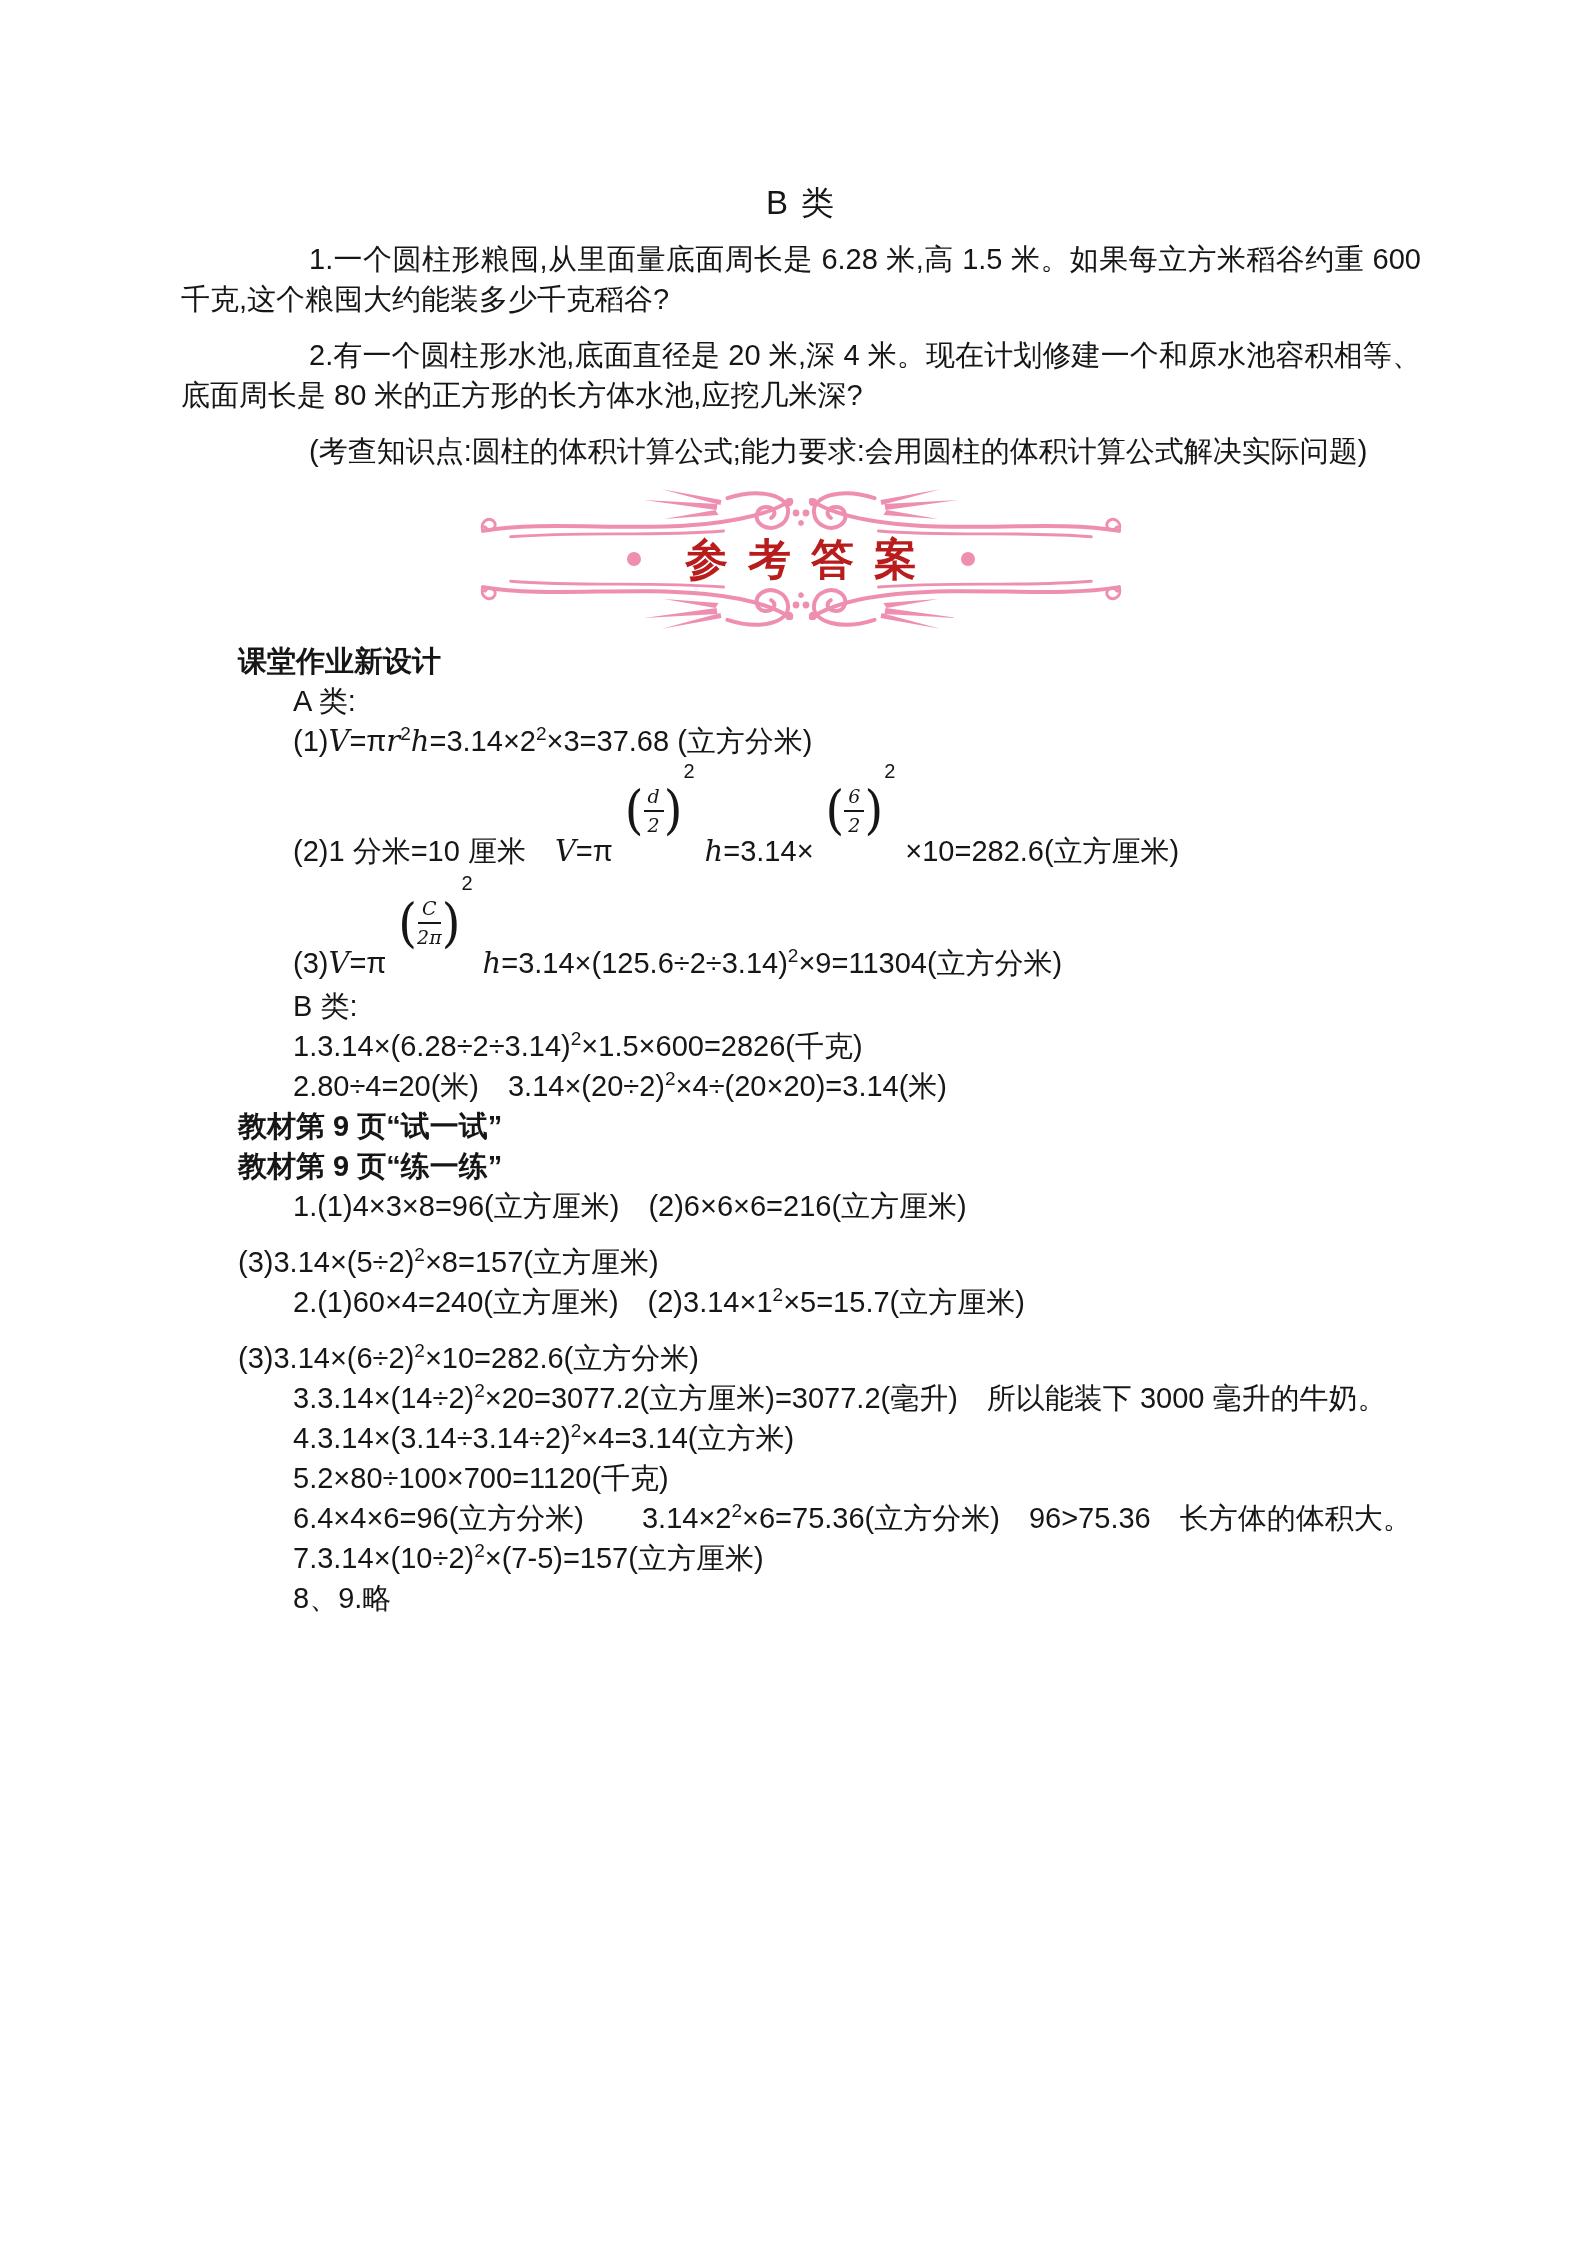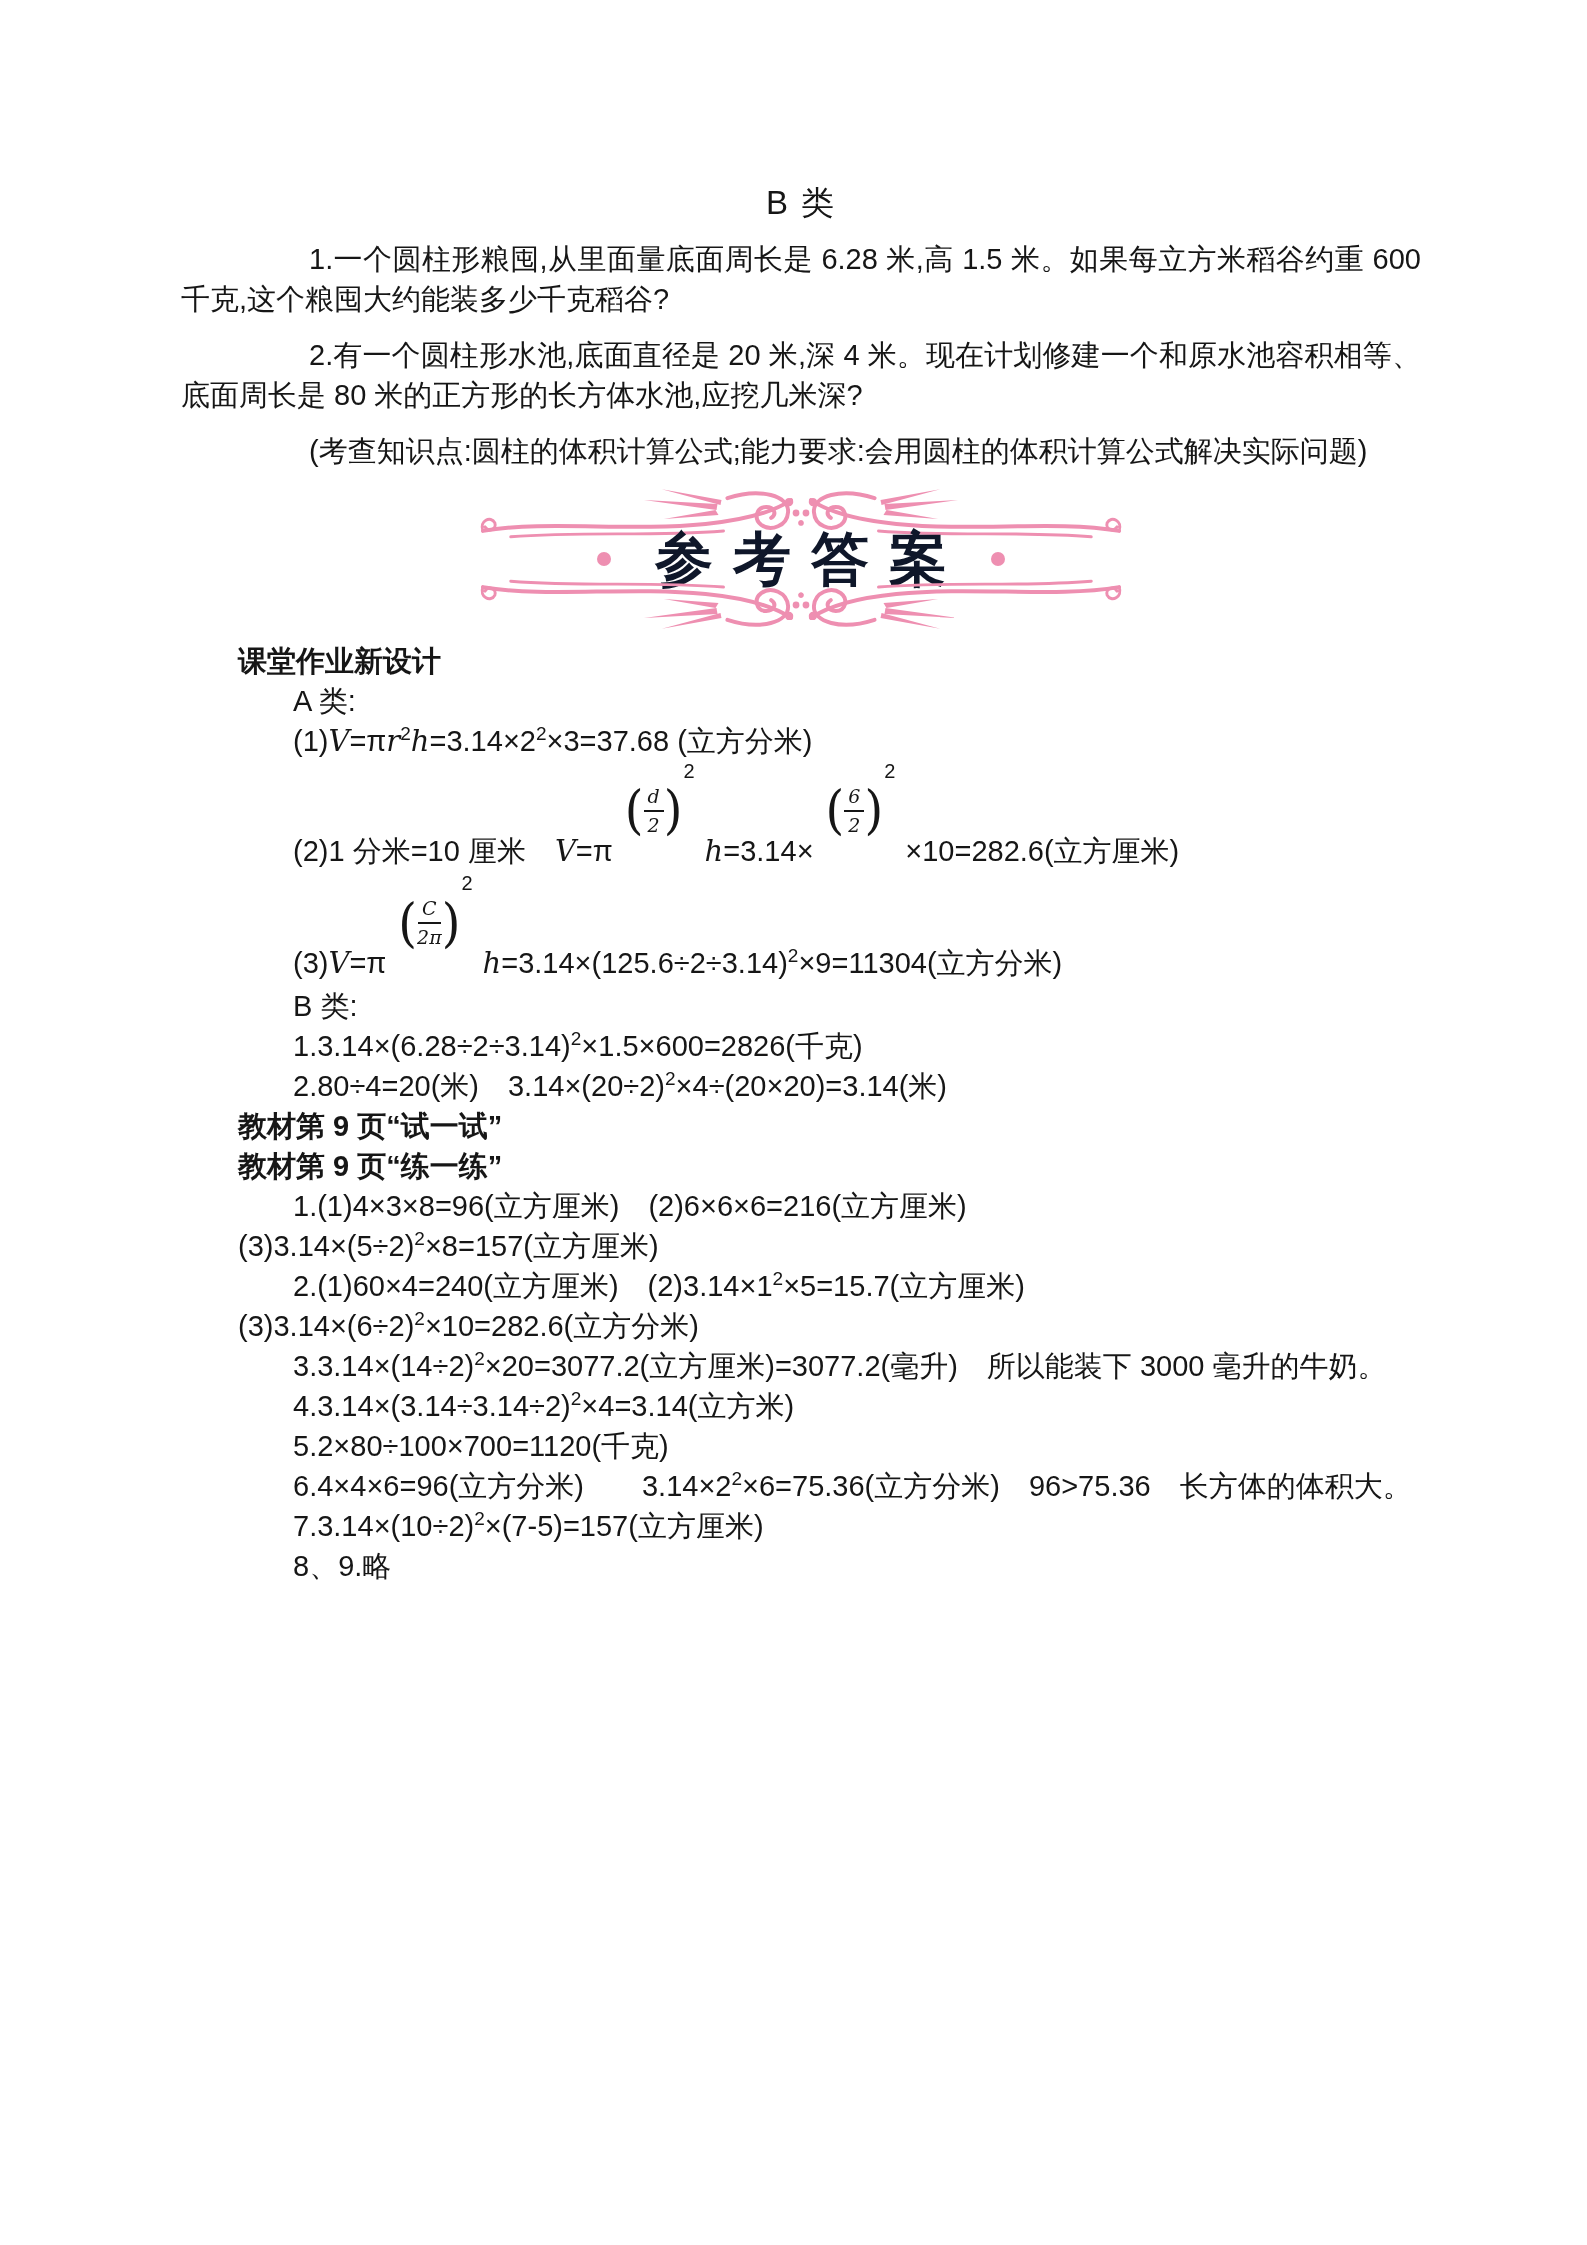--- a/index.html
+++ b/index.html
@@ -25,21 +25,21 @@
   
   .para{
     margin:16px;
     line-height:40px;
     text-indent:128px;
     text-align:justify;
   }
   
   .line{line-height:40px;white-space:pre-wrap;}
   .l-h{font-weight:700;margin-left:73px;}   
-  .l-x{margin-left:73px;}                    
+  .l-x{margin-left:73px;margin-top:16px;}                    
   .l-i{margin-left:128px;}                   
   .l-t{margin-left:128px;padding-top:58px;line-height:44px;} 
 
   sup{font-size:19px;line-height:0;vertical-align:11px;}
   .mv{font-family:"DejaVu Serif",serif;font-style:italic;}
 
   
   .mfrac{
     display:inline-flex;align-items:center;
     position:relative;top:-34px;
@@ -53,23 +53,23 @@
   .mfd{padding-top:3px;}
   .mfe{font-size:20px;align-self:flex-start;margin:-14px 0 0 1px;font-style:normal;}
 
   
   .banner{width:690px;margin:6px auto 10px;text-align:center;}
   .banner svg{display:block;margin:0 auto;}
   .banner .flip{transform:scaleY(-1);}
   .banner-title{display:flex;align-items:center;justify-content:center;gap:24px;margin:-6px 0;}
   .banner-text{
     font-family:"DejaVu Serif",serif;
-    font-weight:700;font-size:58px;line-height:52px;
+    font-weight:700;font-size:43px;line-height:52px;
     letter-spacing:20px;text-indent:20px;
-    color:#0f172a;
+    color:#b91c1c;
   }
   .dot{width:14px;height:14px;border-radius:50%;flex:0 0 auto;}
   .hidden-defs{position:absolute;width:0;height:0;overflow:hidden;}
 </style>
 </head>
 <body>
 
 <svg class="hidden-defs" aria-hidden="true">
   <defs>
     <g id="flourish-half" fill="none" stroke="#ee8fb1" stroke-linecap="round">

